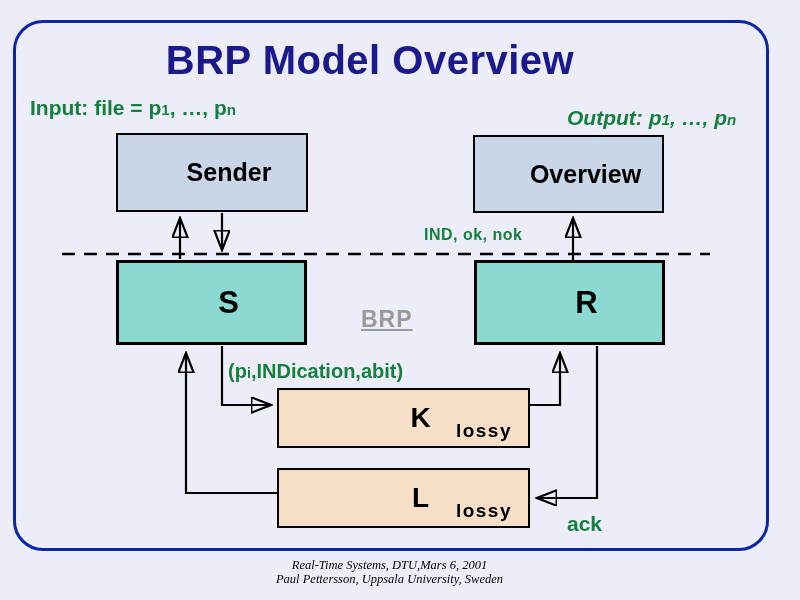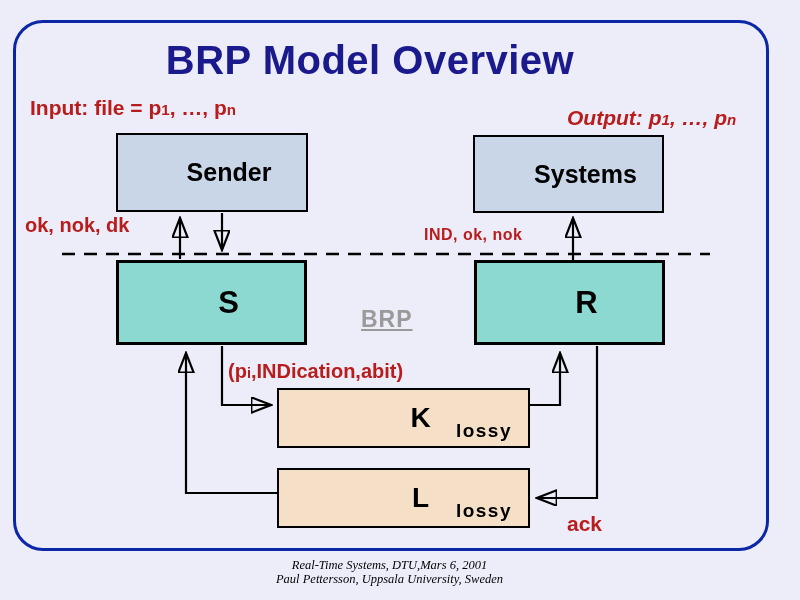--- a/index.html
+++ b/index.html
@@ -16,21 +16,21 @@
     border: 3px solid var(--frame-border, #0B26A6);
     border-radius: 30px; box-sizing: border-box; z-index: 0;
   }
 
   .title {
     position: absolute; left: 0; right: 0; top: 38px; margin: 0;
     text-align: center; font-size: 40px; font-weight: 700;
     color: var(--title, #1A1A8C); letter-spacing: 0.5px; z-index: 3;
   }
 
-  .label { position: absolute; color: #b91c1c; font-weight: 700; z-index: 3; white-space: nowrap; }
+  .label { position: absolute; color: #15803d; font-weight: 700; z-index: 3; white-space: nowrap; }
   .small { font-size: 0.72em; }
 
   .lbl-input  { left: 30px;  top: 96px;  font-size: 21px; }
   .lbl-output { left: 567px; top: 106px; font-size: 21px; font-style: italic; }
   .lbl-oknokdk { left: 25px;  top: 214px; font-size: 20px; }
   .lbl-indoknok { left: 424px; top: 226px; font-size: 16px; letter-spacing: 0.5px; }
   .lbl-brp { left: 361px; top: 306px; font-size: 23px; color: var(--brp-gray, #9A9A9A); letter-spacing: 1px; text-decoration: underline; }
   .lbl-tuple { left: 228px; top: 360px; font-size: 20px; }
   .lbl-ack { left: 567px; top: 512px; font-size: 21px; }
 
@@ -70,21 +70,20 @@
 <div class="slide">
 
   <div class="frame"></div>
 
   <h1 class="title">BRP Model Overview</h1>
 
   <div class="label lbl-input"><span>Input: file = p</span><span class="small">1</span><span>, …, p</span><span class="small">n</span></div>
 
   <div class="label lbl-output"><span>Output: p</span><span class="small">1</span><span>, …, p</span><span class="small">n</span></div>
 
-  <div class="label lbl-oknokdk">ok, nok, dk</div>
   <div class="label lbl-indoknok">IND, ok, nok</div>
   <div class="label lbl-brp">BRP</div>
 
   <div class="label lbl-tuple"><span>(p</span><span class="small">i</span><span>,INDication,abit)</span></div>
 
   <div class="label lbl-ack">ack</div>
 
   <svg class="wires" width="800" height="600" aria-hidden="true">
     <defs>
       <marker id="ah" markerWidth="10" markerHeight="8" refX="8.5" refY="3.5" orient="auto">
@@ -98,21 +97,21 @@
     <path d="M222 346 V405 H270" stroke-width="2.2" marker-end="url(#ah)"></path>
     <path d="M278 493 H186 V354" stroke-width="2.2" marker-end="url(#ah)"></path>
     <path d="M529 405 H560 V354" stroke-width="2.2" marker-end="url(#ah)"></path>
     <path d="M597 346 V498 H538" stroke-width="2.2" marker-end="url(#ah)"></path>
   </svg>
 
   <div class="box box-blue box-sender">
       <span>Sender</span>
     </div>
   <div class="box box-blue box-receiver">
-      <span>Systems</span>
+      <span>Overview</span>
     </div>
   <div class="box box-teal box-s">
       <span>S</span>
     </div>
   <div class="box box-teal box-r">
       <span>R</span>
     </div>
 
   <div class="box box-peach box-k">
     <span>K</span>

